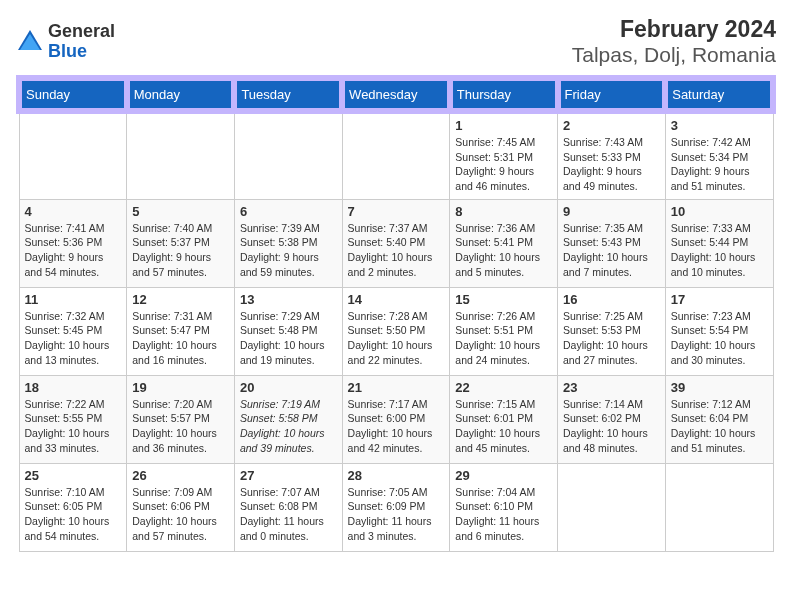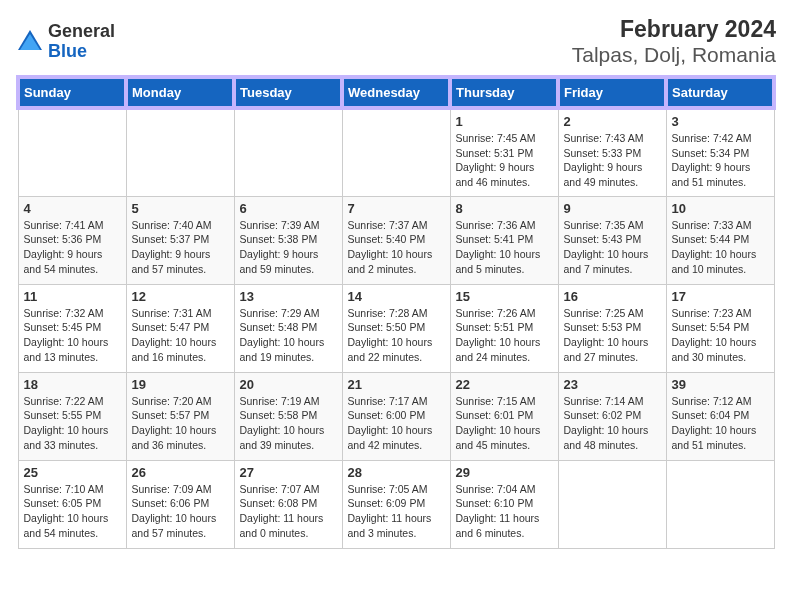--- a/index.html
+++ b/index.html
@@ -54,24 +54,24 @@
     }
     table {
       width: 100%;
       border-collapse: collapse;
       table-layout: fixed;
     }
     thead tr th {
       background: #1565c0;
       color: #fff;
       font-size: 13px;
-      font-weight: bold;
+      font-weight: normal;
       padding: 6px 4px;
       text-align: left;
-      border: 4px solid #c4b5fd;
+      border: 6px solid #c4b5fd;
     }
     tbody tr td {
       border: 1px solid #ccc;
       vertical-align: top;
       padding: 4px 5px;
       font-size: 11px;
       color: #333;
       height: 88px;
       background: #fff;
     }
@@ -265,21 +265,21 @@
         </td>
         <td>
           <span class="day-number">19</span>
           <div class="day-info" style="white-space: pre-line;">Sunrise: 7:20 AM
 Sunset: 5:57 PM
 Daylight: 10 hours
 and 36 minutes.</div>
         </td>
         <td>
           <span class="day-number">20</span>
-          <div class="day-info" style="white-space: pre-line;">Sunrise: 7:19 AM
+          <div class="day-info" style="white-space: pre-line; font-style: italic;">Sunrise: 7:19 AM
 Sunset: 5:58 PM
 Daylight: 10 hours
 and 39 minutes.</div>
         </td>
         <td>
           <span class="day-number">21</span>
           <div class="day-info" style="white-space: pre-line;">Sunrise: 7:17 AM
 Sunset: 6:00 PM
 Daylight: 10 hours
 and 42 minutes.</div>

